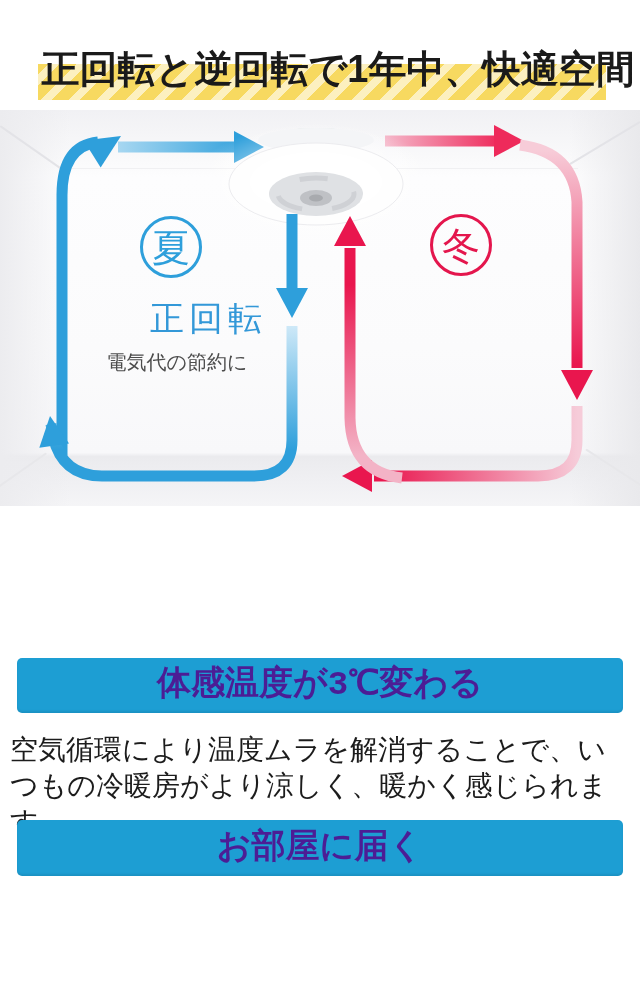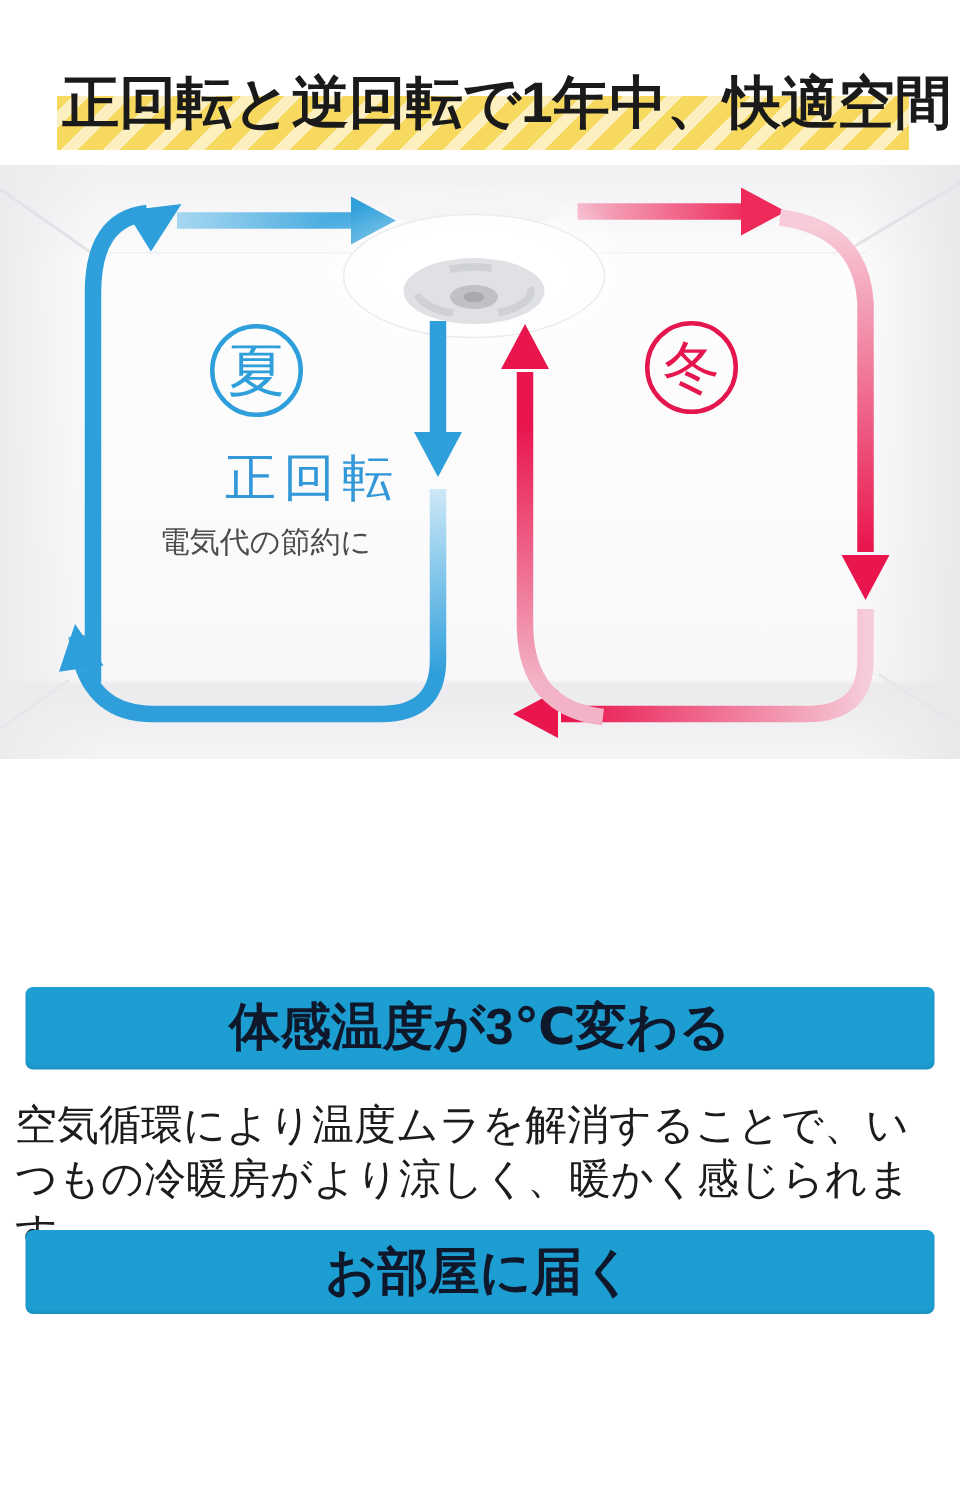--- a/index.html
+++ b/index.html
@@ -43,21 +43,21 @@
   .desc-winter{left:347px;top:238px;width:234px;}
 
   
   .para{position:absolute;left:10px;width:624px;font-size:28px;line-height:36px;color:#1c1c1c;}
   .para-intro{top:509px;}
   .para-s1{top:732px;}
   .para-s2{top:896px;}
 
   .banner{position:absolute;left:17px;width:606px;height:55px;background:#1d9ed3;
     border-radius:5px;box-shadow:inset 0 -2px 2px rgba(0,0,0,.08);
-    text-align:center;color:#0f172a;font-size:34px;font-weight:bold;line-height:55px;}
+    text-align:center;color:#4c1d95;font-size:34px;font-weight:bold;line-height:55px;font-family:Liberation Mono, monospace;}
   .banner-1{top:658px;}
   .banner-2{top:820px;height:56px;line-height:56px;}
 </style>
 </head>
 <body>
 
 <div class="page">
 
   <div class="title-wrap">
     <div class="title-highlight"></div>

